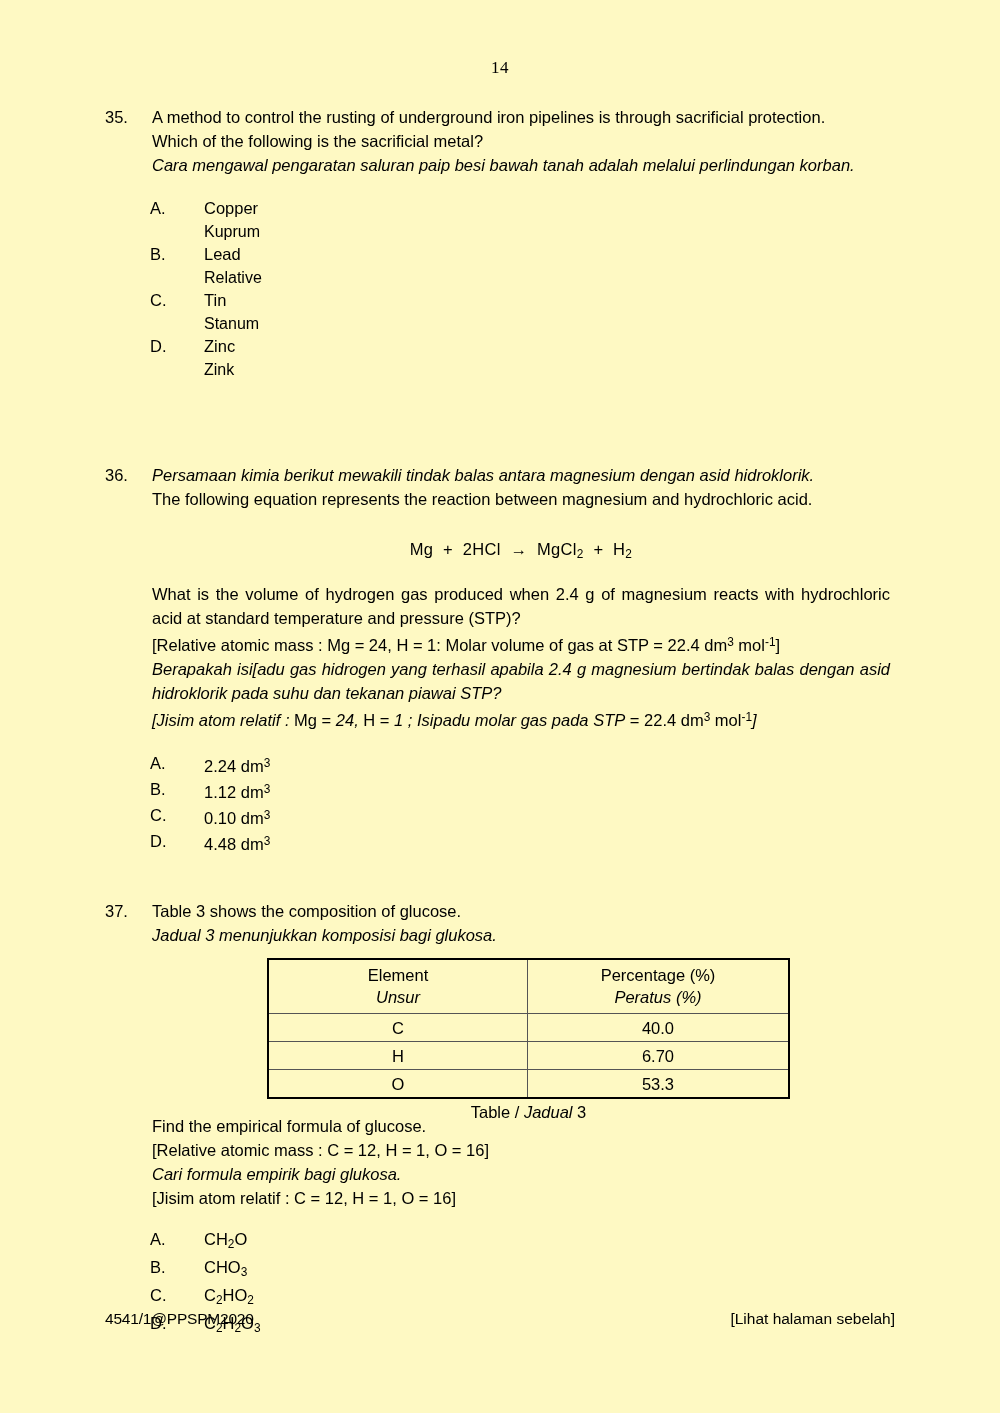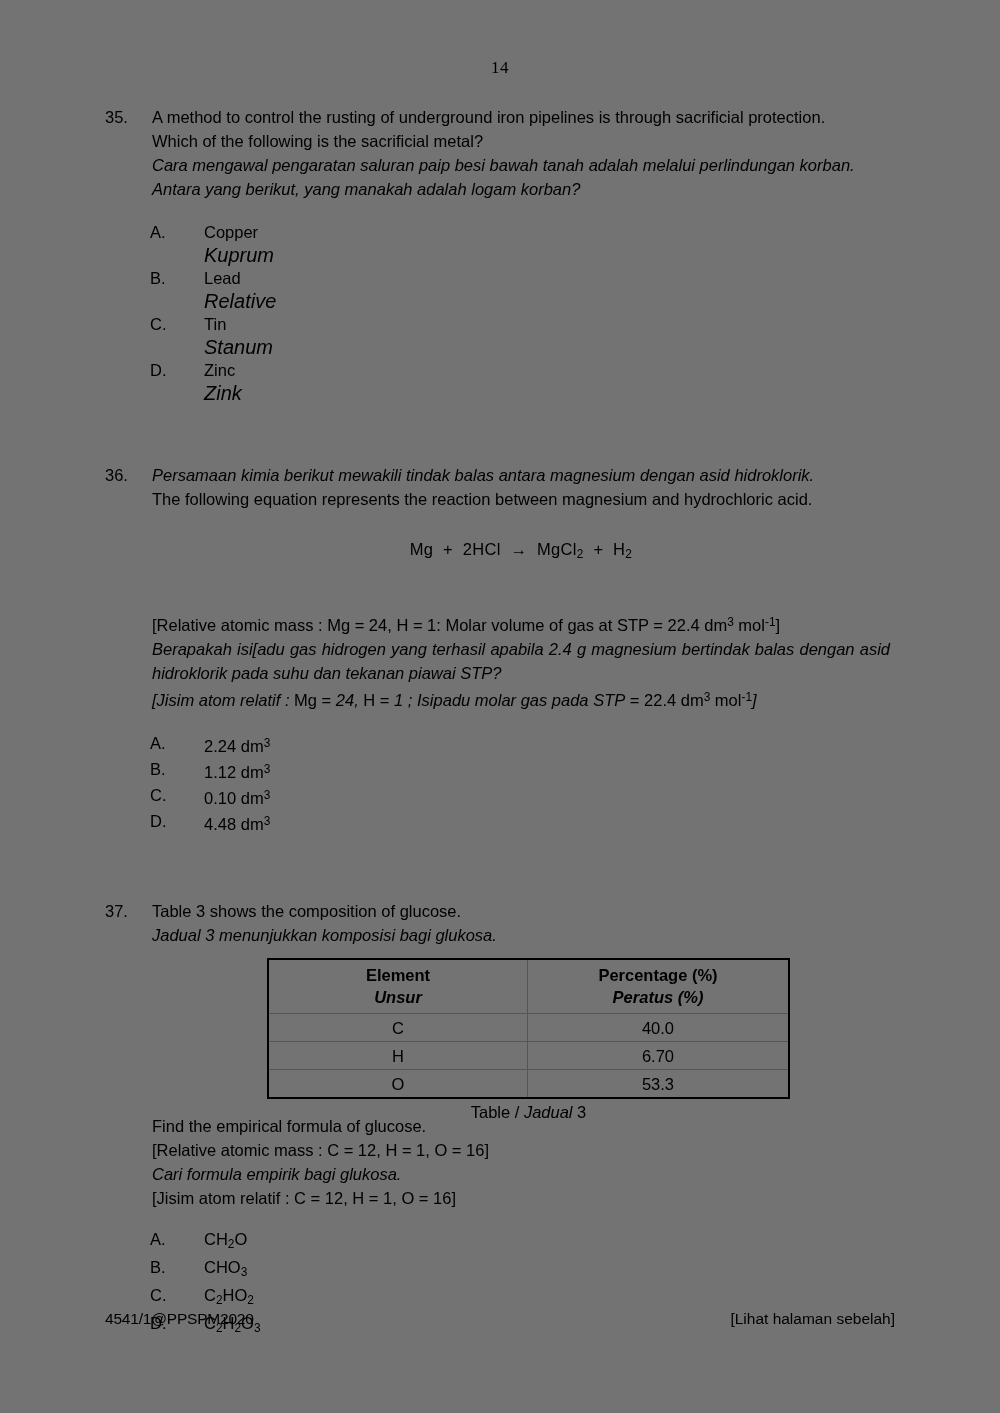--- a/index.html
+++ b/index.html
@@ -8,21 +8,21 @@
     background: #ffffff;
   }
   body {
     font-family: "Liberation Sans", sans-serif;
     color: #000000;
   }
   .page {
     position: relative;
     width: 1000px;
     height: 1413px;
-    background: #737373;
+    background: #fef9c3;
     overflow: hidden;
   }
 
   
   .page-number {
     position: absolute;
     top: 58px;
     left: 0;
     width: 1000px;
     text-align: center;
@@ -69,31 +69,30 @@
     font-size: 16.5px;
     line-height: 23px;
   }
   .opt-letter {
     width: 54px;
     flex: 0 0 54px;
   }
   .opt-text { flex: 1 1 auto; }
   .opt-sub {
     padding-left: 54px;
-    font-style: italic;
-    font-size: 20px;
+    font-size: 16px;
     line-height: 23px;
   }
 
   
   .equation {
     text-align: center;
     font-size: 16.5px;
     margin-top: 26px;
-    margin-bottom: 44px;
+    margin-bottom: 16px;
     letter-spacing: 0.3px;
   }
 
   sub { font-size: 0.72em; vertical-align: -0.25em; }
   sup { font-size: 0.72em; vertical-align: 0.42em; }
 
   
   .table-wrap {
     position: absolute;
     left: 267px;
@@ -106,21 +105,21 @@
     border: 2px solid #000;
   }
   table.data th, table.data td {
     border: 1px solid #555;
     text-align: center;
     font-size: 16.5px;
     font-weight: normal;
     padding: 2px 0;
   }
   table.data th {
-    font-weight: bold;
+    font-weight: normal;
     line-height: 22px;
     padding: 4px 0 5px 0;
   }
   table.data td { line-height: 22px; height: 23px; }
   table.data .col-left { width: 258px; }
   .table-caption {
     text-align: center;
     font-size: 16.5px;
     margin-top: 4px;
   }
@@ -154,21 +153,20 @@
 
   <div class="page-number">14</div>
 
   <div class="question" style="top: 105px;">
     <div class="q-head">
       <div class="q-num">35.</div>
       <div class="q-body">
         <div class="just">A method to control the rusting of underground iron pipelines is through sacrificial protection.</div>
         <div>Which of the following is the sacrificial metal?</div>
         <div class="just it">Cara mengawal pengaratan saluran paip besi bawah tanah adalah melalui perlindungan korban.</div>
-        <div class="it">Antara yang berikut, yang manakah adalah logam korban?</div>
       </div>
     </div>
     <div class="options">
       <div class="opt-row">
         <div class="opt-letter">A.</div>
         <div class="opt-text">Copper</div>
       </div>
       <div class="opt-sub">Kuprum</div>
 
       <div class="opt-row">
@@ -195,20 +193,21 @@
     <div class="q-head">
       <div class="q-num">36.</div>
       <div class="q-body">
         <div class="just it">Persamaan kimia berikut mewakili tindak balas antara magnesium dengan asid hidroklorik.</div>
         <div class="just">The following equation represents the reaction between magnesium and hydrochloric acid.</div>
 
         <div class="equation">
           Mg&nbsp; +&nbsp; 2HCl&nbsp; →&nbsp; MgCl<sub>2</sub>&nbsp; +&nbsp; H<sub>2</sub>
         </div>
 
+        <div class="just">What is the volume of hydrogen gas produced when 2.4 g of magnesium reacts with hydrochloric acid at standard temperature and pressure (STP)?</div>
         <div>[Relative atomic mass : Mg = 24, H = 1: Molar volume of gas at STP = 22.4 dm<sup>3</sup> mol<sup>-1</sup>]</div>
         <div class="just it">Berapakah isi[adu gas hidrogen yang terhasil apabila 2.4 g magnesium bertindak balas dengan asid hidroklorik pada suhu dan tekanan piawai STP?</div>
         <div><span class="it">[Jisim atom relatif :</span> Mg = <span class="it">24,</span> H = <span class="it">1 ; Isipadu molar gas pada STP</span> = 22.4 dm<sup>3</sup> mol<sup>-1</sup><span class="it">]</span></div>
       </div>
     </div>
     <div class="options">
       <div class="opt-row">
         <div class="opt-letter">A.</div>
         <div class="opt-text"><span>2.24</span> <span>dm</span><sup>3</sup></div>
       </div>

